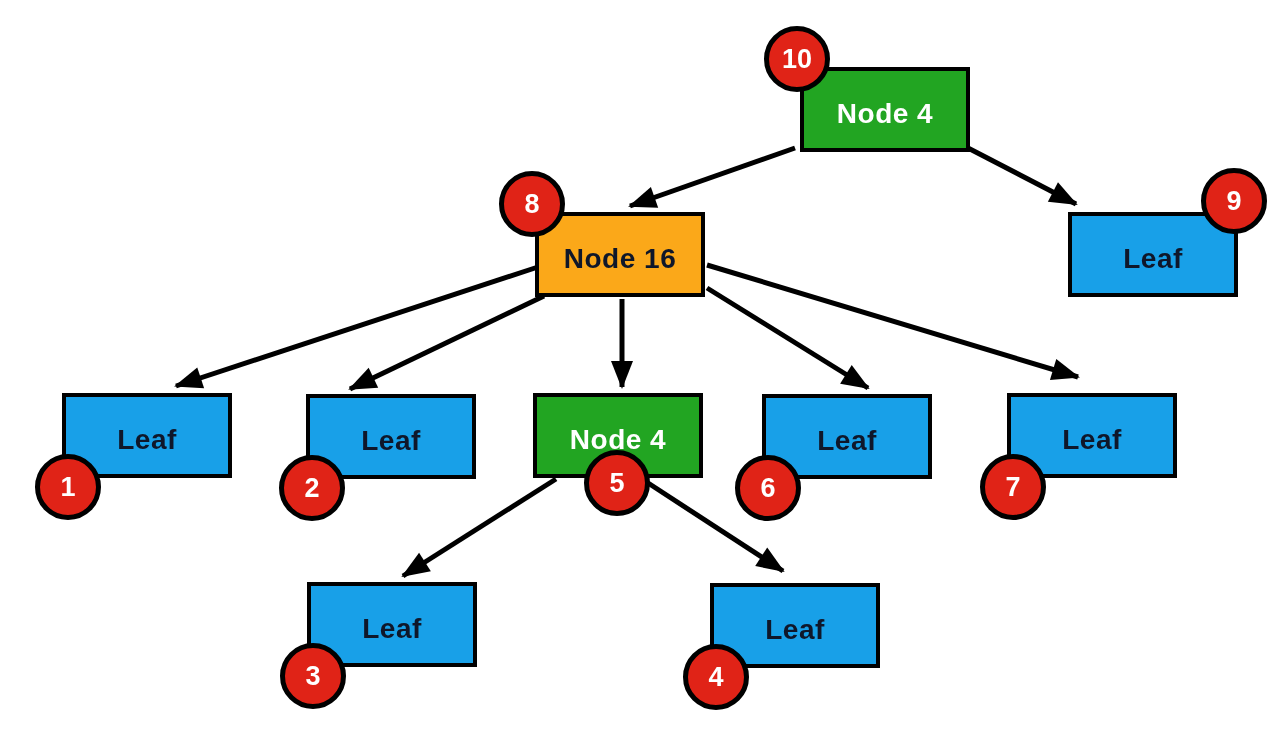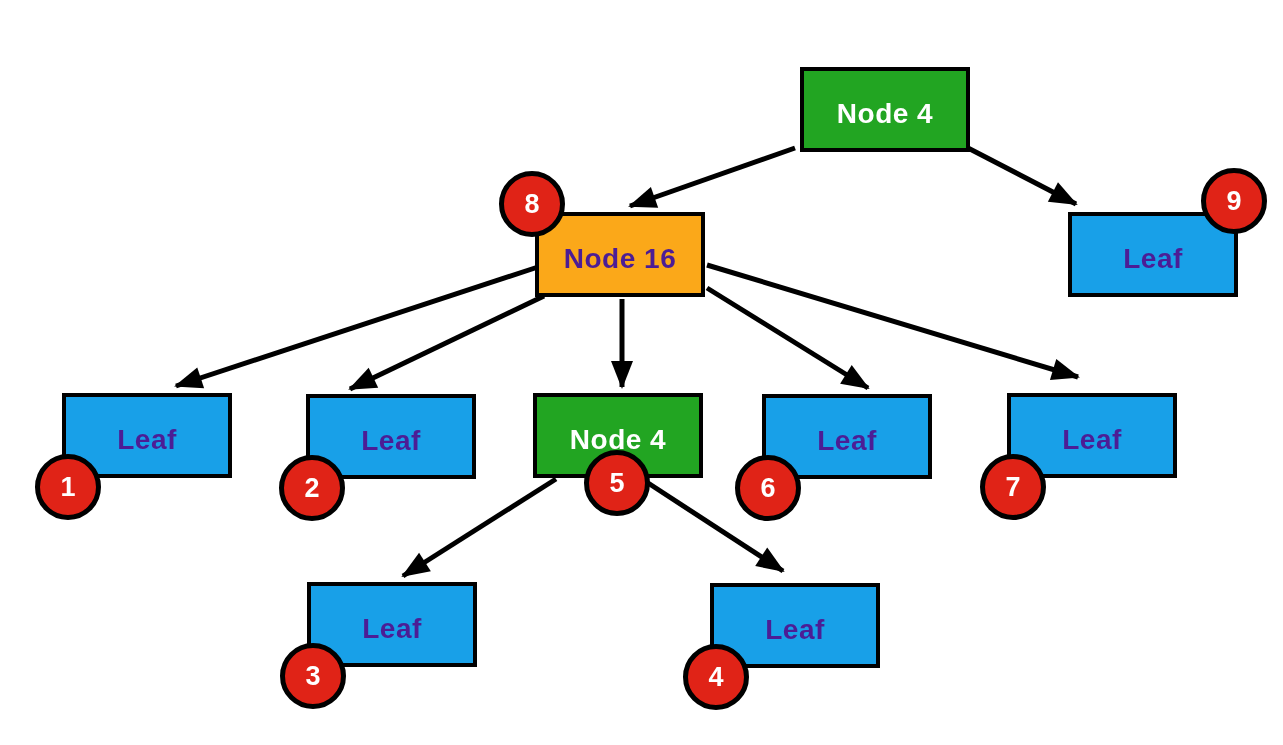--- a/index.html
+++ b/index.html
@@ -38,21 +38,21 @@
     align-items: center;
     justify-content: center;
   }
   .node .label {
     font-size: 28px;
     font-weight: bold;
     letter-spacing: 0.5px;
     margin-top: 8px;
   }
   .node.text-light .label { color: #ffffff; }
-  .node.text-dark  .label { color: #4c1d95; }
+  .node.text-dark  .label { color: #0f172a; }
 
   .badge {
     position: absolute;
     width: 56px;
     height: 56px;
     box-sizing: content-box;
     border: 5px solid #000000;
     border-radius: 50%;
     color: #ffffff;
     font-size: 27px;
@@ -96,20 +96,21 @@
     <line class="edge" x1="544" y1="296" x2="350" y2="389" marker-end="url(#arrow)"></line>
     <line class="edge" x1="622" y1="299" x2="622" y2="387" marker-end="url(#arrow)"></line>
     <line class="edge" x1="707" y1="288" x2="868" y2="388" marker-end="url(#arrow)"></line>
     <line class="edge" x1="707" y1="265" x2="1078" y2="377" marker-end="url(#arrow)"></line>
     <line class="edge" x1="556" y1="479" x2="403" y2="576" marker-end="url(#arrow)"></line>
     <line class="edge" x1="645" y1="481" x2="783" y2="571" marker-end="url(#arrow)"></line>
   </svg>
 
   <div class="node text-light p-root" style="background-color: rgb(34, 165, 34);">
     <span class="label">Node 4</span>
+    <span class="badge b-tl" style="background-color: rgb(224, 35, 23);">10</span>
   </div>
 
   <div class="node text-dark p-node16" style="background-color: rgb(251, 168, 25);">
     <span class="label">Node 16</span>
     <span class="badge b-tl" style="background-color: rgb(224, 35, 23);">8</span>
   </div>
 
   <div class="node text-dark p-leaf-right" style="background-color: rgb(24, 160, 232);">
     <span class="label">Leaf</span>
     <span class="badge b-tr" style="background-color: rgb(224, 35, 23);">9</span>

